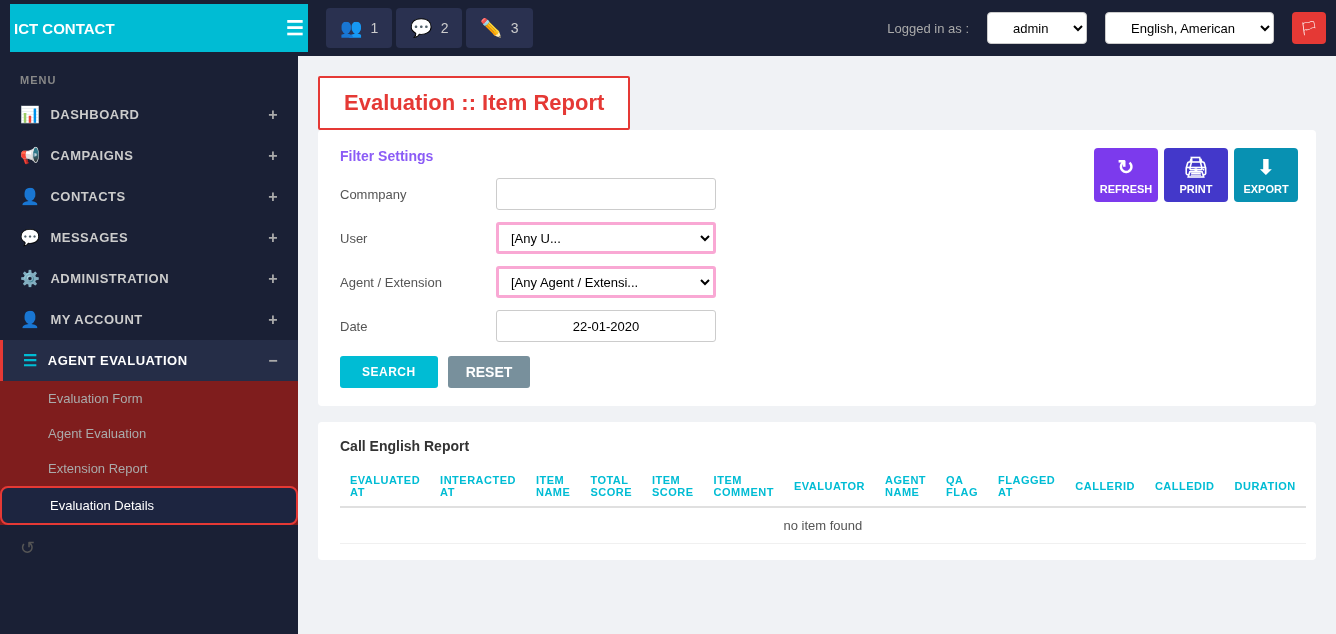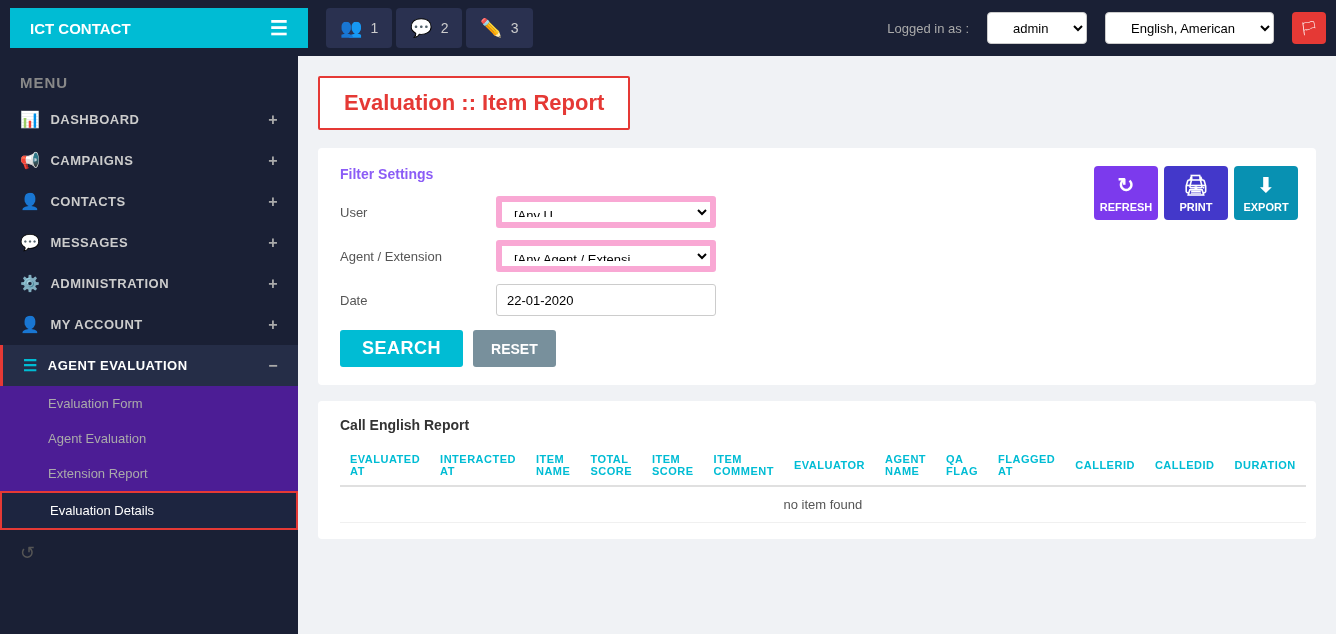--- a/index.html
+++ b/index.html
@@ -13,22 +13,22 @@
       align-items: center;
       padding: 0 10px;
       gap: 8px;
       flex-shrink: 0;
     }
     .brand {
       background: #00bcd4;
       color: #fff;
       font-weight: 700;
       font-size: 15px;
-      padding: 0 20px;
-      height: 40px;
+      padding: 0 4px;
+      height: 48px;
       display: flex;
       align-items: center;
       width: 298px;
       flex-shrink: 0;
     }
     .hamburger {
       margin-left: auto;
       color: #fff;
       font-size: 20px;
       cursor: pointer;
@@ -92,21 +92,21 @@
     
     .sidebar {
       background: #1a2035;
       width: 298px;
       flex-shrink: 0;
       overflow-y: auto;
       color: #fff;
     }
     .sidebar-menu-label {
       color: #888;
-      font-size: 15px;
+      font-size: 11px;
       font-weight: 600;
       letter-spacing: 1px;
       padding: 18px 20px 8px;
     }
     .sidebar-item {
       display: flex;
       align-items: center;
       padding: 11px 20px;
       cursor: pointer;
       font-size: 13px;
@@ -117,48 +117,47 @@
       transition: background 0.15s;
     }
     .sidebar-item .s-icon { font-size: 16px; color: #00bcd4; }
     .sidebar-item .s-plus { margin-left: auto; color: #aaa; font-size: 16px; }
     .sidebar-item.active-section {
       background: #252d47;
       border-left: 3px solid #e53935;
       color: #fff;
     }
     .sidebar-sub {
-      background: #4c1d95;
+      background: #7f1d1d;
     }
     .sidebar-sub-item {
       padding: 10px 20px 10px 48px;
       color: #aaa;
       cursor: pointer;
       font-size: 13px;
       font-weight: 400;
     }
     .sidebar-sub-item.active {
       color: #fff;
       background: #1d2540;
       border: 2px solid #e53935;
-      border-radius: 0;
+      border-radius: 8px;
     }
 
     
     .main {
       flex: 1;
       overflow-y: auto;
       background: #f0f2f5;
       padding: 20px;
     }
     .page-title-box {
       border: 2.5px solid #e53935;
       display: inline-block;
       padding: 12px 24px;
-      margin-bottom: 18px;
       border-radius: 2px;
       background: #fff;
     }
     .page-title {
       color: #e53935;
       font-size: 22px;
       font-weight: 700;
     }
 
     
@@ -187,43 +186,44 @@
       font-size: 13px;
       flex-shrink: 0;
     }
     .filter-input {
       border: 1px solid #ccc;
       border-radius: 3px;
       padding: 5px 10px;
       font-size: 13px;
       height: 32px;
       width: 220px;
+      text-align: center;
     }
     .filter-select {
-      border: 6px solid #f9a8d4;
+      border: 3px solid #f9a8d4;
       border-radius: 3px;
       padding: 5px 8px;
       font-size: 13px;
       height: 32px;
       width: 220px;
       background: #fff;
       cursor: pointer;
     }
     .filter-buttons {
       margin-top: 14px;
       display: flex;
       gap: 10px;
     }
     .btn-search {
       background: #00bcd4;
       color: #fff;
       border: none;
       border-radius: 3px;
       padding: 8px 22px;
-      font-size: 18px;
+      font-size: 12px;
       font-weight: 600;
       cursor: pointer;
       letter-spacing: 0.5px;
     }
     .btn-reset {
       background: #78909c;
       color: #fff;
       border: none;
       border-radius: 3px;
       padding: 8px 18px;
@@ -413,20 +413,24 @@
         <button class="act-btn print">
           <span class="act-icon">🖨</span>
           <span>PRINT</span>
         </button>
         <button class="act-btn export">
           <span class="act-icon">⬇</span>
           <span>EXPORT</span>
         </button>
       </div>
 
+      <div class="filter-row">
+        <span class="filter-label">Commpany</span>
+        <input class="filter-input" type="text" value="" style="">
+      </div>
       <div class="filter-row">
         <span class="filter-label">User</span>
         <select class="filter-select">
           <option>[Any U...</option>
         </select>
       </div>
       <div class="filter-row">
         <span class="filter-label">Agent / Extension</span>
         <select class="filter-select">
           <option>[Any Agent / Extensi...</option>

